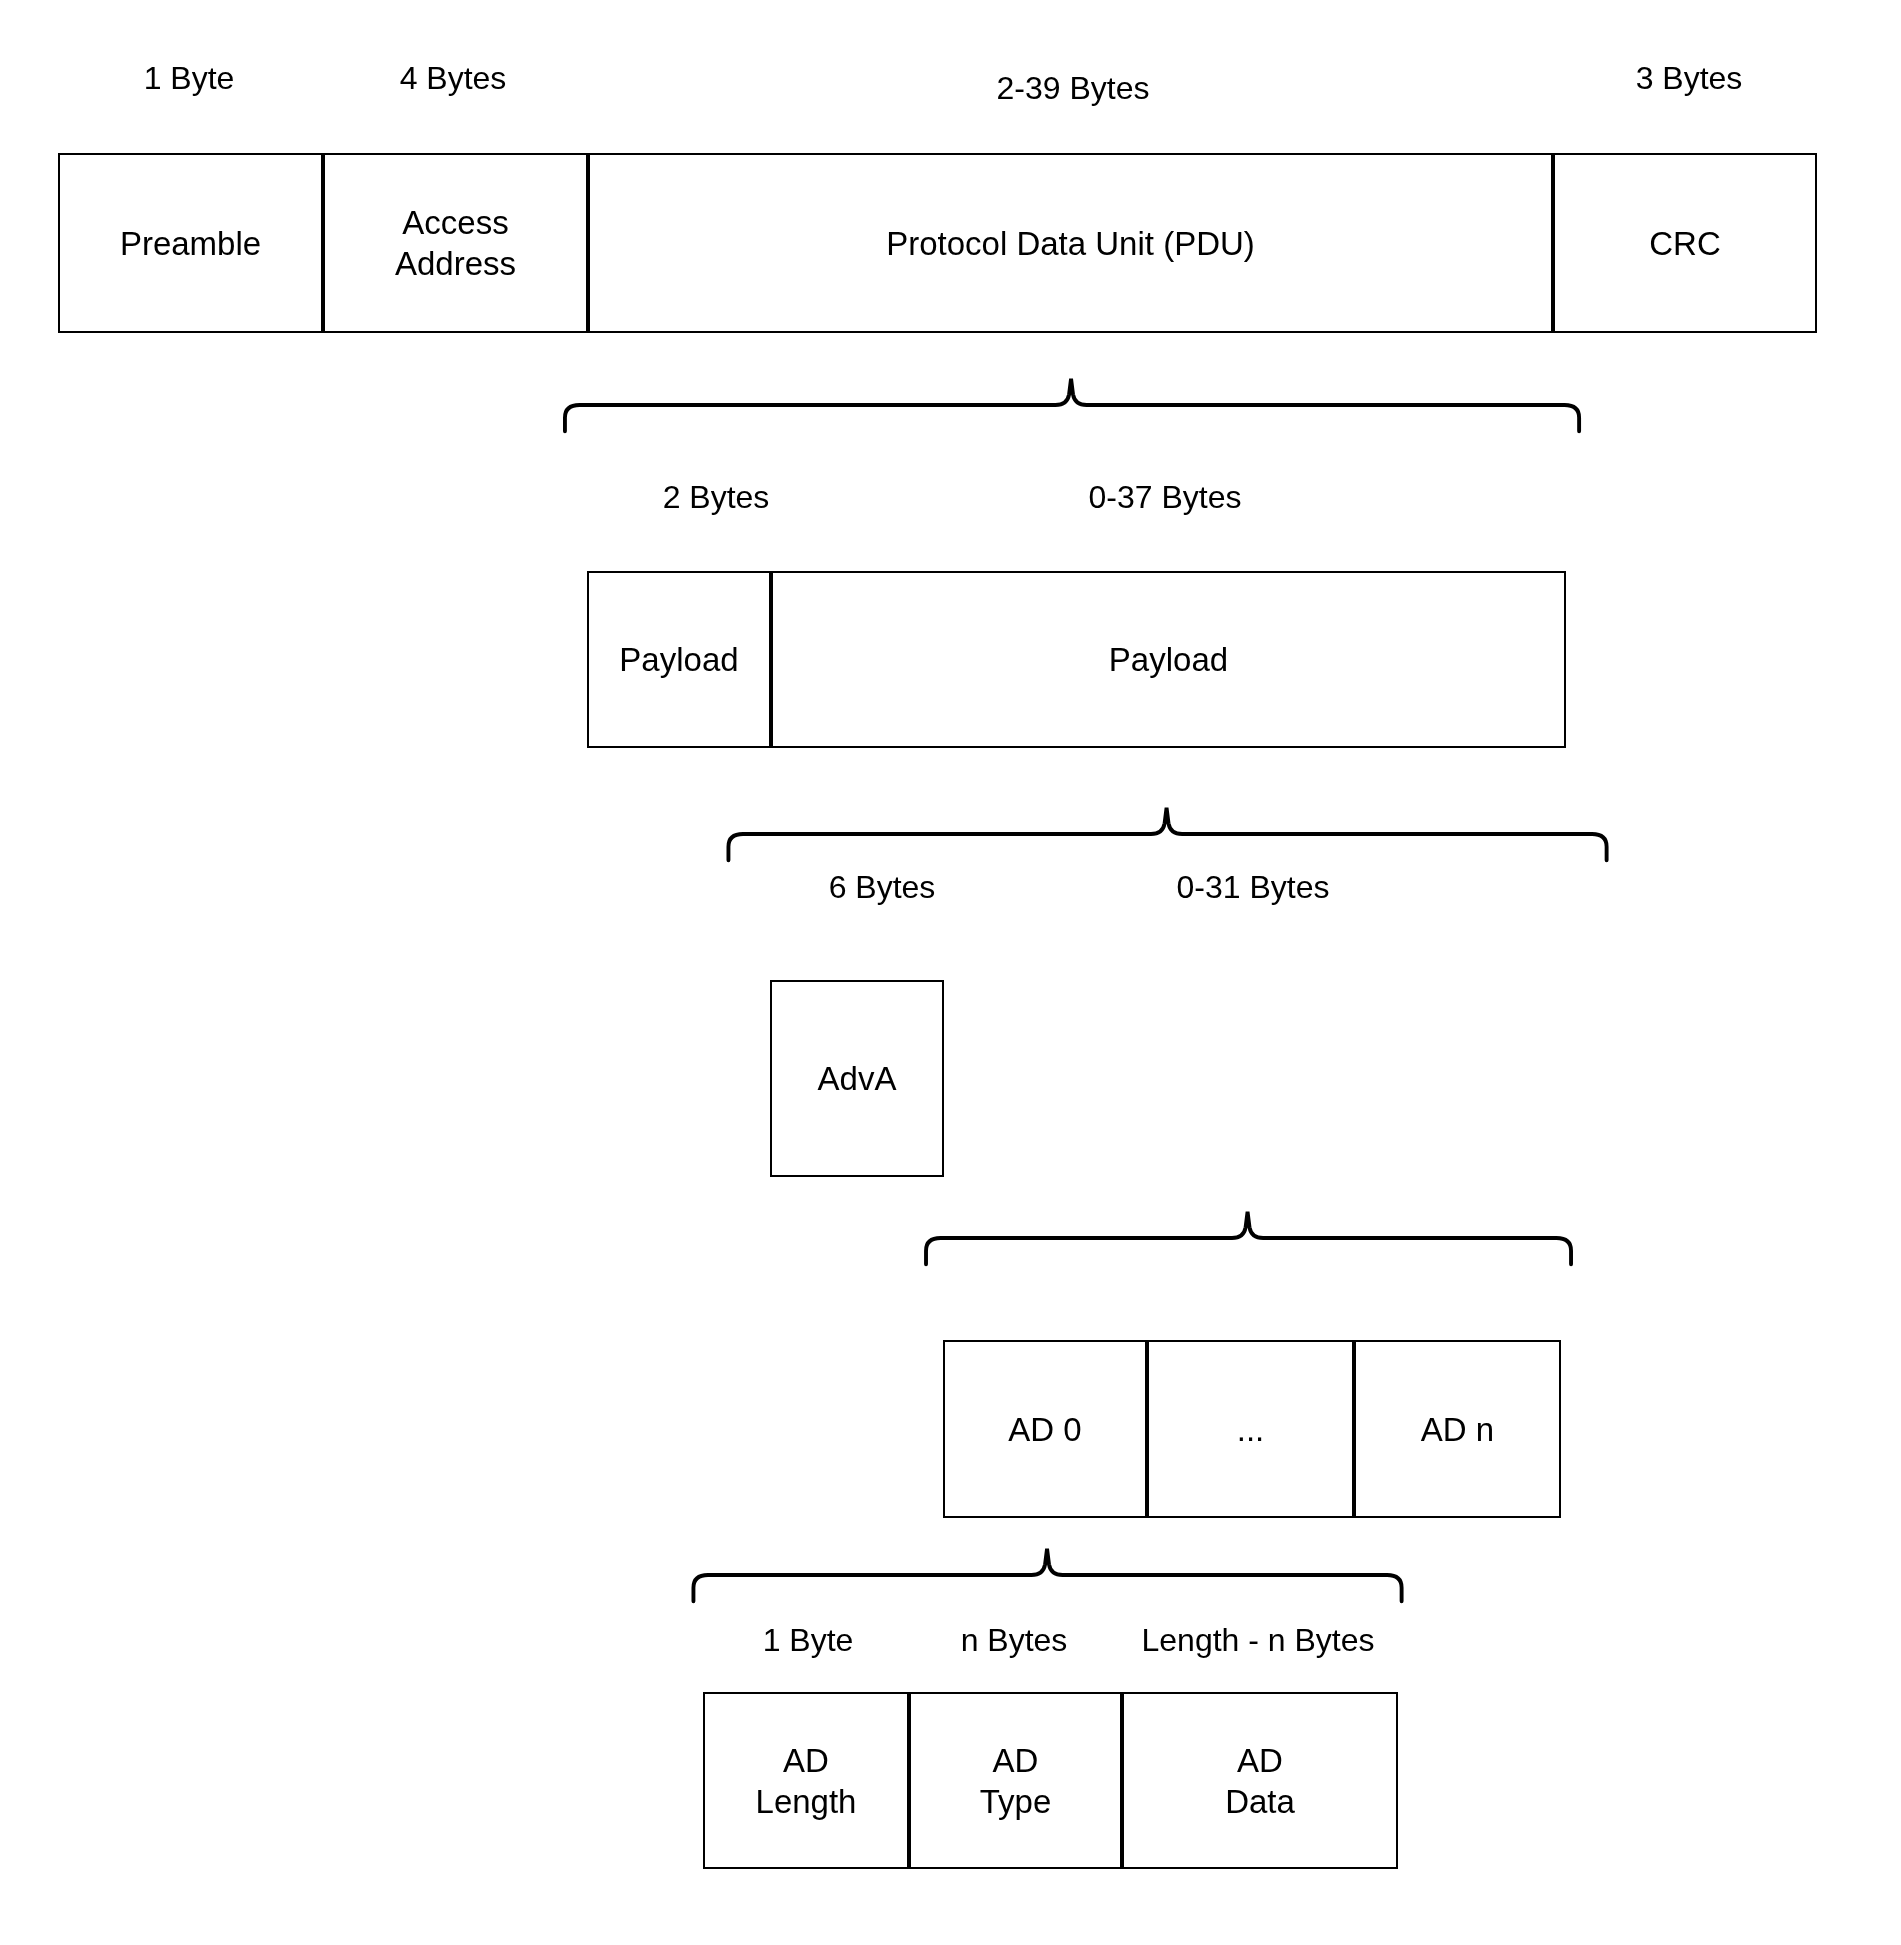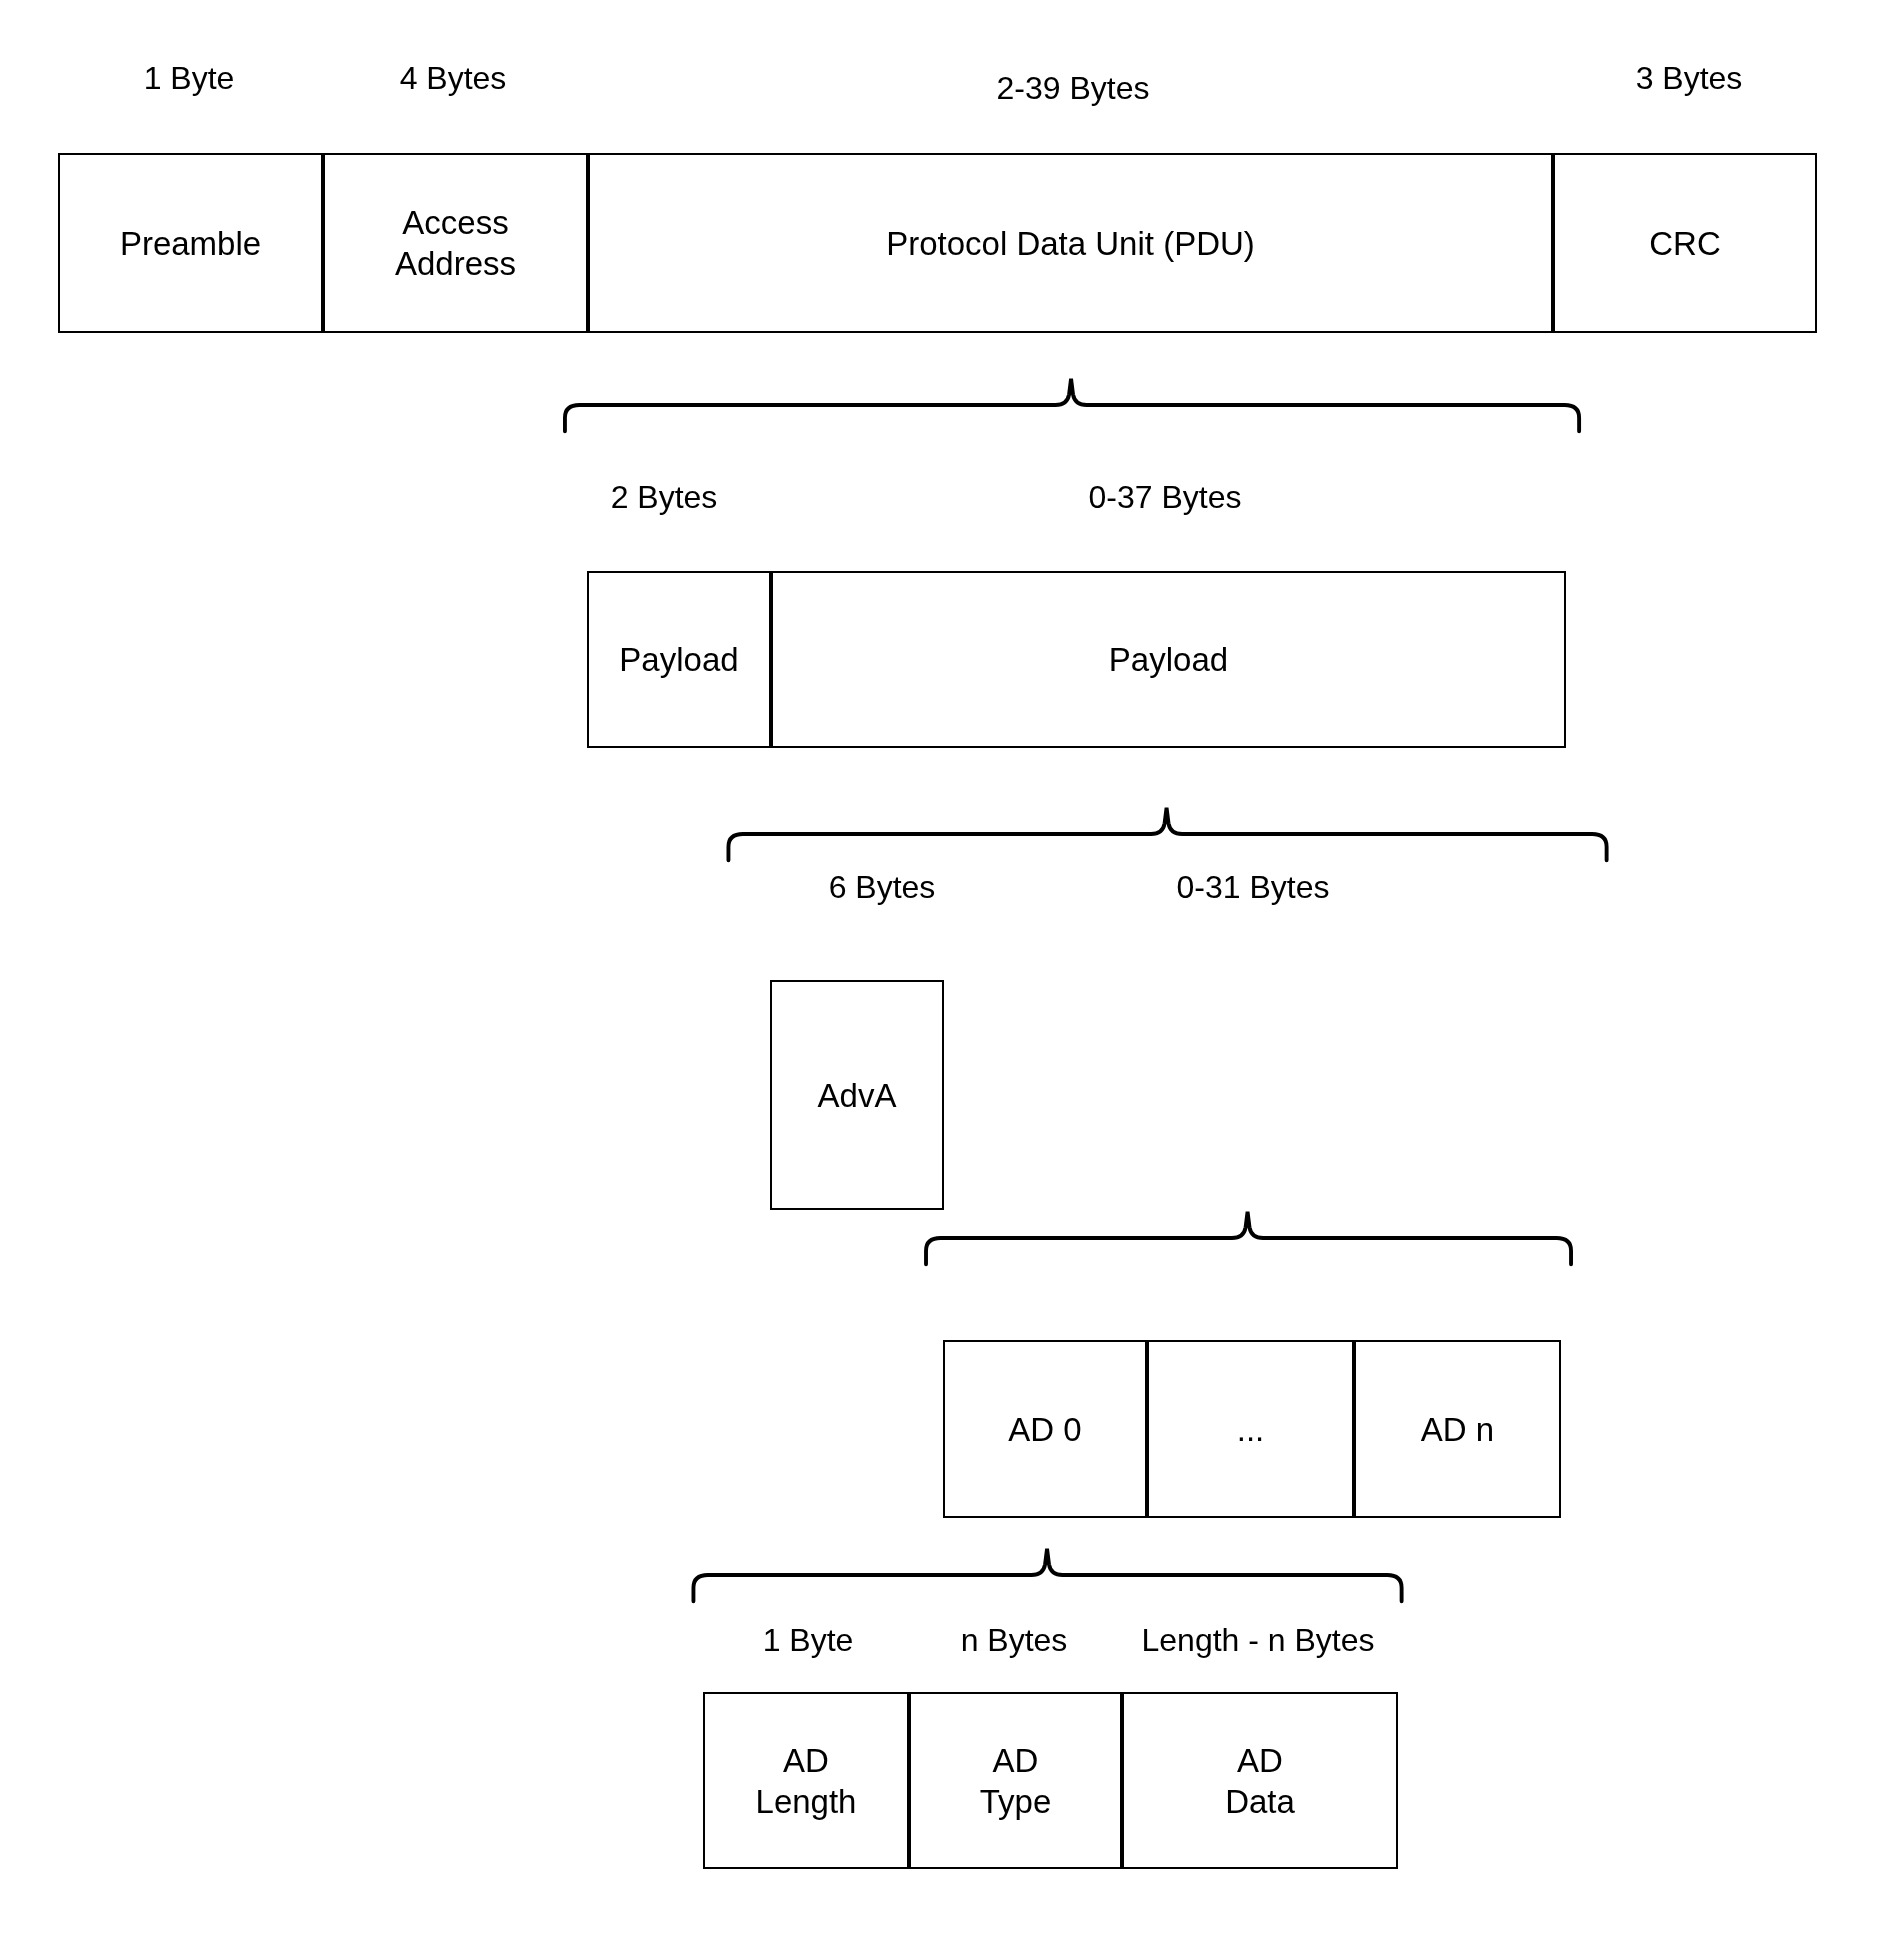--- a/index.html
+++ b/index.html
@@ -75,40 +75,40 @@
   <div class="field" style="left:1553px; top:153px; width:264px; height:180px;">
     <span class="field-text">CRC</span>
   </div>
 
   <div class="brace" style="left:556px; top:371px; width:1034px; height:68px;">
     <svg width="1034" height="68" viewBox="0 0 1060 70">
       <path d="M 7,62 L 7,48 Q 7,35 22,35 L 512,35 Q 524,35 526,24 L 528,8 L 530,24 Q 532,35 544,35 L 1036,35 Q 1051,35 1051,48 L 1051,62" fill="none" stroke="#000000" stroke-width="4" stroke-linecap="round"></path>
     </svg>
   </div>
 
-  <div class="label" style="left:664px; top:478px;">2 Bytes</div>
+  <div class="label" style="left:716px; top:478px;">2 Bytes</div>
   <div class="label" style="left:1165px; top:478px;">0-37 Bytes</div>
 
   <div class="field" style="left:587px; top:571px; width:184px; height:177px;">
     <span class="field-text">Payload</span>
   </div>
   <div class="field" style="left:771px; top:571px; width:795px; height:177px;">
     <span class="field-text">Payload</span>
   </div>
 
   <div class="brace" style="left:720px; top:800px; width:897px; height:68px;">
     <svg width="897" height="68" viewBox="0 0 920 70">
       <path d="M 7,62 L 7,48 Q 7,35 22,35 L 442,35 Q 454,35 456,24 L 458,8 L 460,24 Q 462,35 474,35 L 896,35 Q 911,35 911,48 L 911,62" fill="none" stroke="#000000" stroke-width="4" stroke-linecap="round"></path>
     </svg>
   </div>
 
   <div class="label" style="left:855px; top:868px;margin-left:27px;">6 Bytes</div>
   <div class="label" style="left:1253px; top:868px;">0-31 Bytes</div>
 
-  <div class="field" style="left:770px; top:980px; width:174px; height:230px;">
+  <div class="field" style="left:770px; top:980px; width:174px; height:197px;">
     <span class="field-text">AdvA</span>
   </div>
 
   <div class="brace" style="left:918px; top:1204px; width:663px; height:68px;">
     <svg width="663" height="68" viewBox="0 0 680 70">
       <path d="M 7,62 L 7,48 Q 7,35 22,35 L 322,35 Q 334,35 336,24 L 338,8 L 340,24 Q 342,35 354,35 L 656,35 Q 671,35 671,48 L 671,62" fill="none" stroke="#000000" stroke-width="4" stroke-linecap="round"></path>
     </svg>
   </div>
 
   <div class="field" style="left:943px; top:1340px; width:204px; height:178px;">

